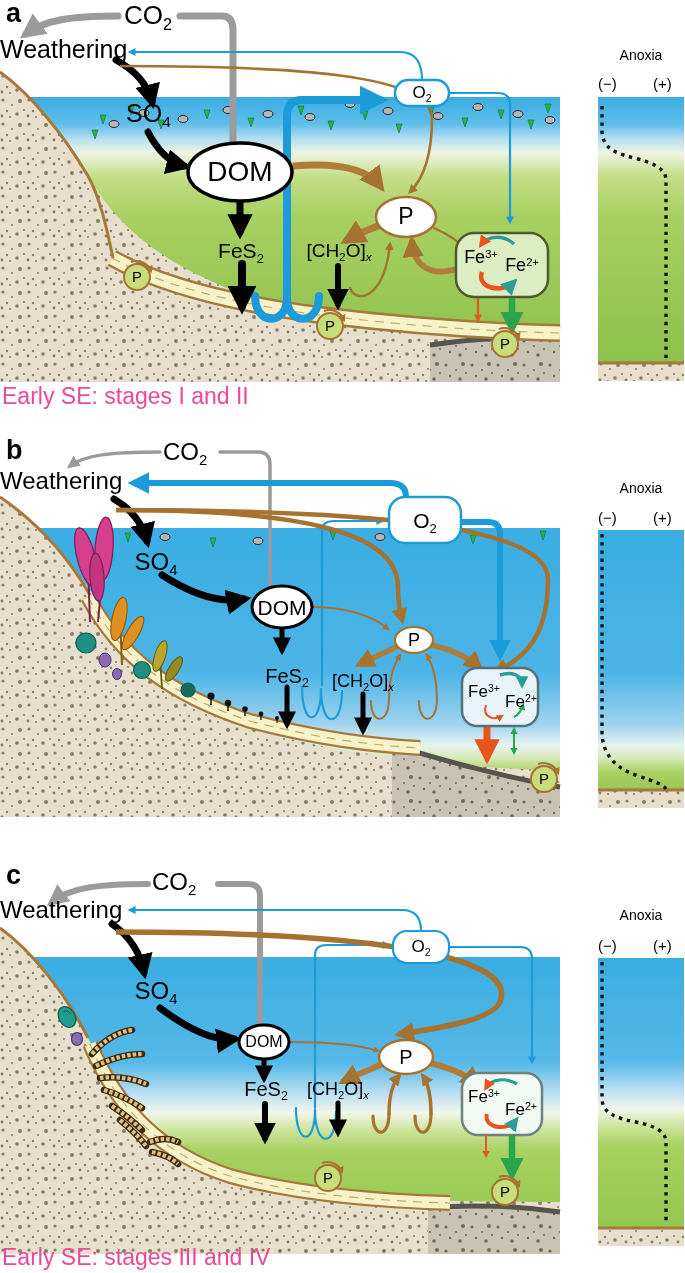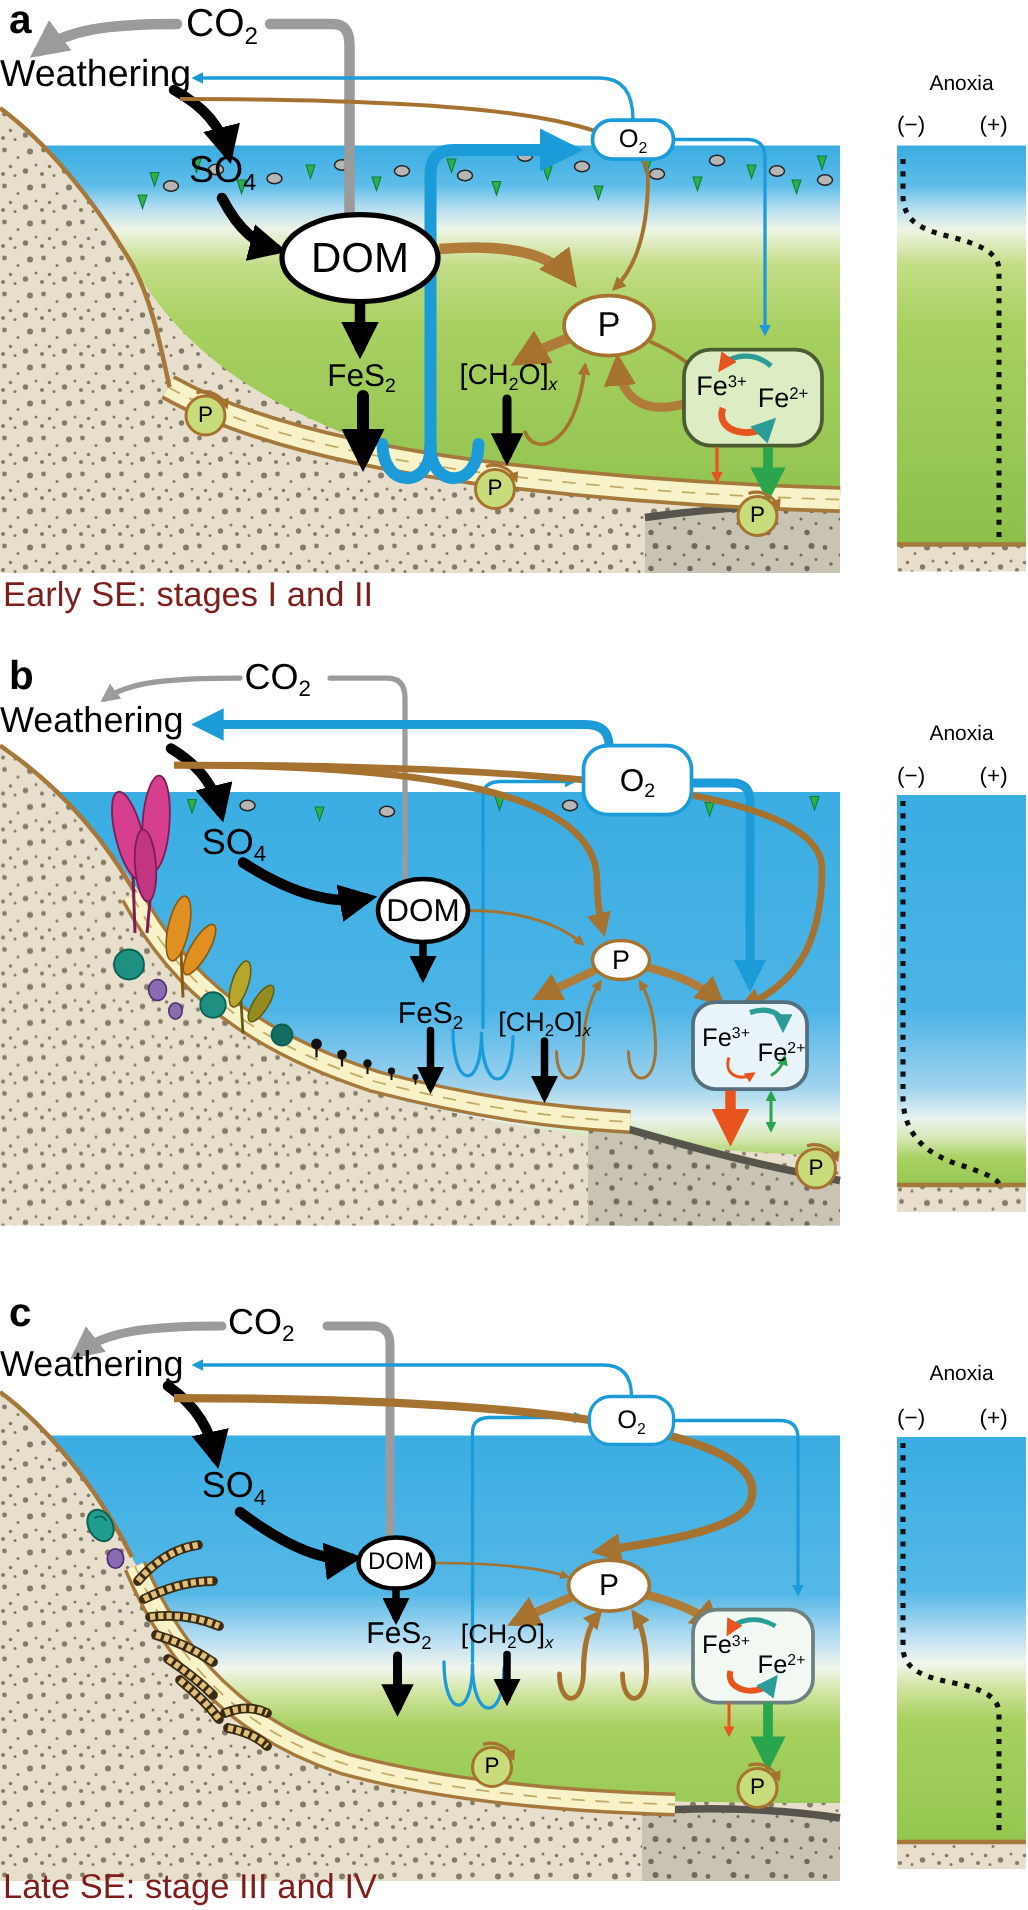--- a/index.html
+++ b/index.html
@@ -6,21 +6,21 @@
   #fig{position:relative;width:685px;height:1273px;background:#fff;overflow:hidden;
        font-family:"Liberation Sans",sans-serif;}
   .panel{position:absolute;left:0;width:685px;}
   .panel svg{position:absolute;left:0;top:0;}
   .lbl{position:absolute;line-height:1;color:#000;white-space:nowrap;z-index:5;}
   .ctr{text-align:center;}
   .lbl sub{font-size:.62em;vertical-align:-0.35em;}
   .lbl sup{font-size:.62em;vertical-align:.45em;}
   .lbl sub.it{font-style:italic;}
   .letter{font-weight:bold;font-size:27px;}
-  .caption{font-size:23px;color:#7f1d1d;}
+  .caption{font-size:23px;color:#ec4899;}
   .anx-title{font-size:14px;}
   .pm{font-size:15px;}
   .pchip{font-size:15px;}
 </style>
 </head>
 <body>
 
 <div id="fig">
 
 <section class="panel" style="top:0;height:433px;">
@@ -562,16 +562,16 @@
 <div class="lbl ctr" style="left:295px;top:218px;width:86px;font-size:18px;"><span>[CH</span><sub>2</sub><span>O]</span><sub class="it">x</sub></div>
 <div class="lbl ctr" style="left:388px;top:185px;width:36px;font-size:20px;">P</div>
 <div class="lbl ctr" style="left:398px;top:76px;width:46px;font-size:17px;"><span>O</span><sub>2</sub></div>
 <div class="lbl ctr" style="left:460px;top:226px;width:48px;font-size:17px;"><span>Fe</span><sup>3+</sup></div>
 <div class="lbl ctr" style="left:497px;top:239px;width:48px;font-size:17px;"><span>Fe</span><sup>2+</sup></div>
 <div class="lbl ctr pchip" style="left:318px;top:308px;width:20px;">P</div>
 <div class="lbl ctr pchip" style="left:495px;top:322px;width:20px;">P</div>
 <div class="lbl ctr anx-title" style="left:598px;top:46px;width:86px;">Anoxia</div>
 <div class="lbl pm" style="left:598px;top:76px;">(−)</div>
 <div class="lbl pm" style="left:653px;top:76px;">(+)</div>
-<div class="lbl caption" style="left:2px;top:384px;">Late SE: stage III and IV</div>
+<div class="lbl caption" style="left:2px;top:384px;">Early SE: stages III and IV</div>
 </section>
 
 </div>
 
 </body></html>

